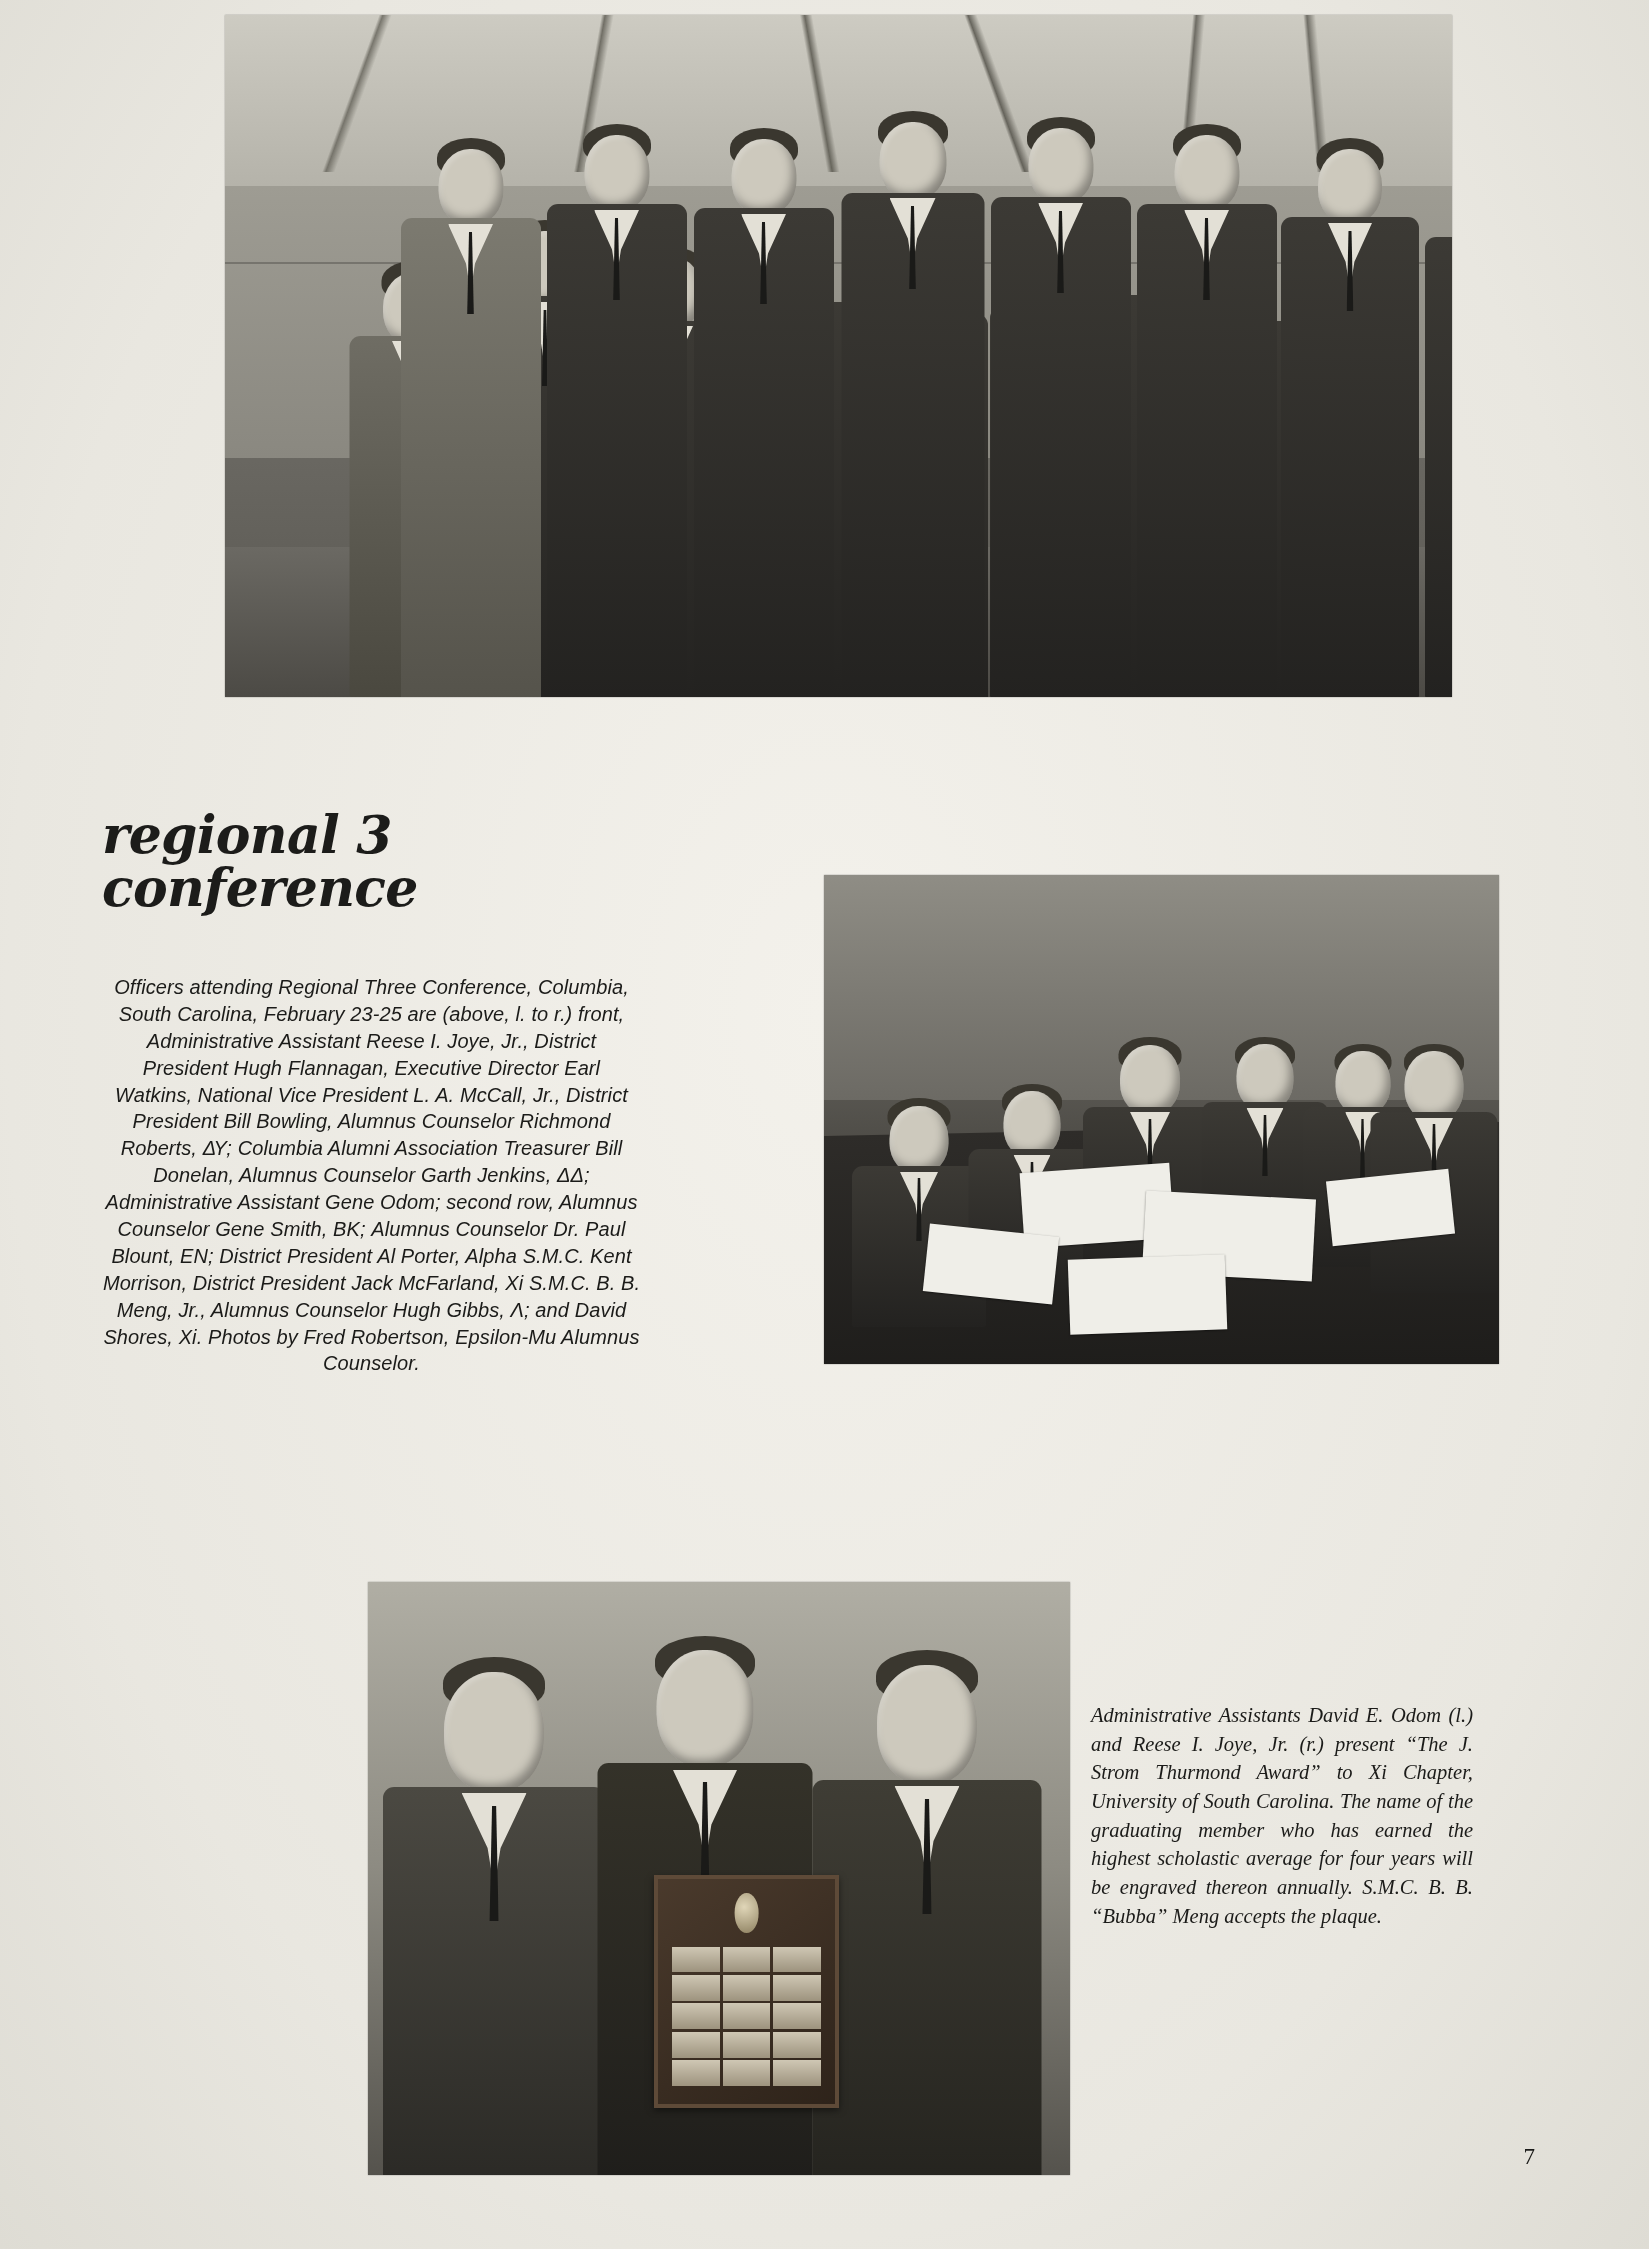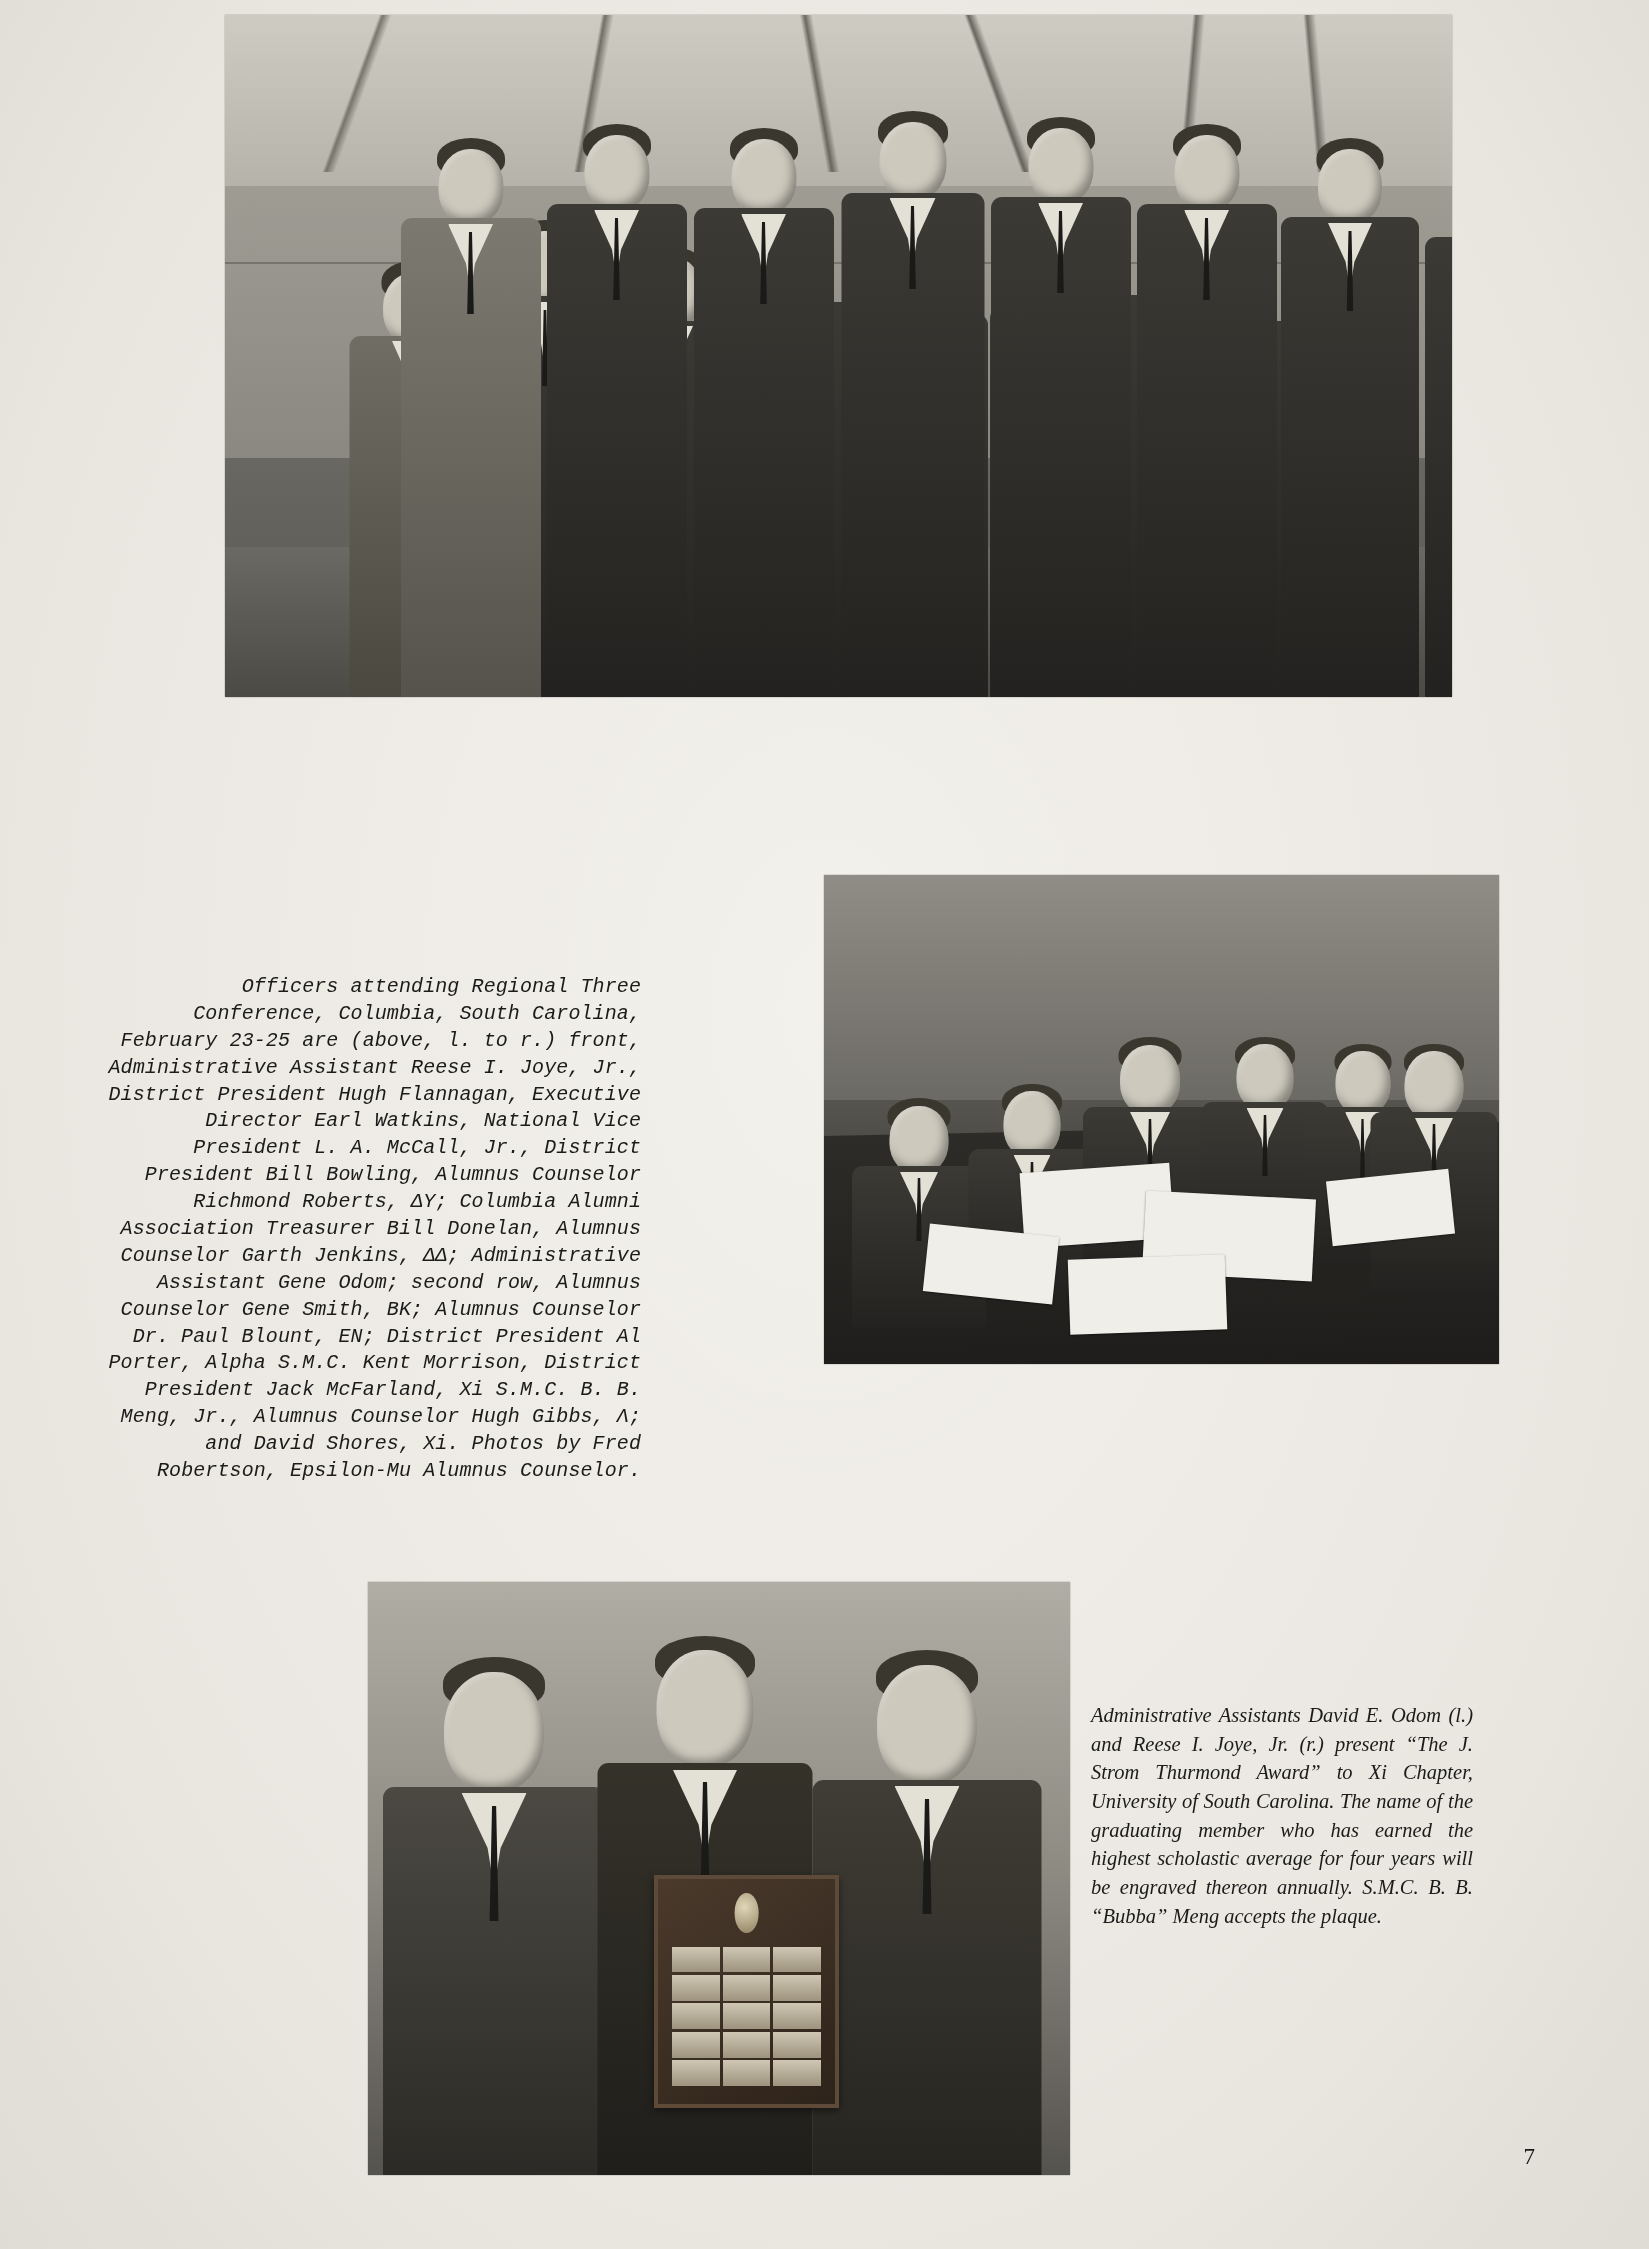--- a/index.html
+++ b/index.html
@@ -115,26 +115,26 @@
     color: #1c1c1a;
     letter-spacing: -0.7px;
   }
 
   
   #left-caption {
     position: absolute;
     left: 102px;
     top: 974px;
     width: 539px;
-    font-family: Liberation Mono, monospace;
+    font-family: Liberation Sans, sans-serif;
     font-style: italic;
     font-size: 20px;
     line-height: 1.345;
     color: #1b1b19;
-    text-align: right;
+    text-align: center;
     letter-spacing: 0.1px;
   }
 
   
   #worksession-photo {
     left: 824px;
     top: 875px;
     width: 675px;
     height: 489px;
     background: linear-gradient(180deg,#7e7c75 0%, #4a4843 60%, #3a3834 100%);
@@ -344,20 +344,24 @@
       <div class="shirt" style="top:85px;width:44px;height:67px;"></div>
       <div class="tie" style="top:93px;width:15px;height:80px;"></div>
     </div>
     <div class="person" style="left:1199px;width:140px;height:539px;">
 
       <div class="body" style="top:79px;width:138px;height:461px;"></div>
 
     </div>
   </div>
 
+  <div id="heading">
+    <div>regional 3</div>
+    <div>conference</div>
+  </div>
 
   <div id="left-caption">Officers attending Regional Three Conference, Columbia, South Carolina, February 23-25 are (above, l. to r.) front, Administrative Assistant Reese I. Joye, Jr., District President Hugh Flannagan, Executive Director Earl Watkins, National Vice President L. A. McCall, Jr., District President Bill Bowling, Alumnus Counselor Richmond Roberts, ΔΥ; Columbia Alumni Association Treasurer Bill Donelan, Alumnus Counselor Garth Jenkins, ΔΔ; Administrative Assistant Gene Odom; second row, Alumnus Counselor Gene Smith, ΒΚ; Alumnus Counselor Dr. Paul Blount, ΕΝ; District President Al Porter, Alpha S.M.C. Kent Morrison, District President Jack McFarland, Xi S.M.C. B. B. Meng, Jr., Alumnus Counselor Hugh Gibbs, Λ; and David Shores, Xi. Photos by Fred Robertson, Epsilon-Mu Alumnus Counselor.</div>
 
   <div class="photo" id="worksession-photo">
     <div class="backwall"></div>
     <div class="table"></div>
 
     <div class="person" style="left:27px;width:136px;height:225px;bottom:41px;">
       <div class="hair" style="top:0px;width:63px;height:35px;"></div>
       <div class="head" style="top:8.2px;width:59px;height:68px;"></div>

